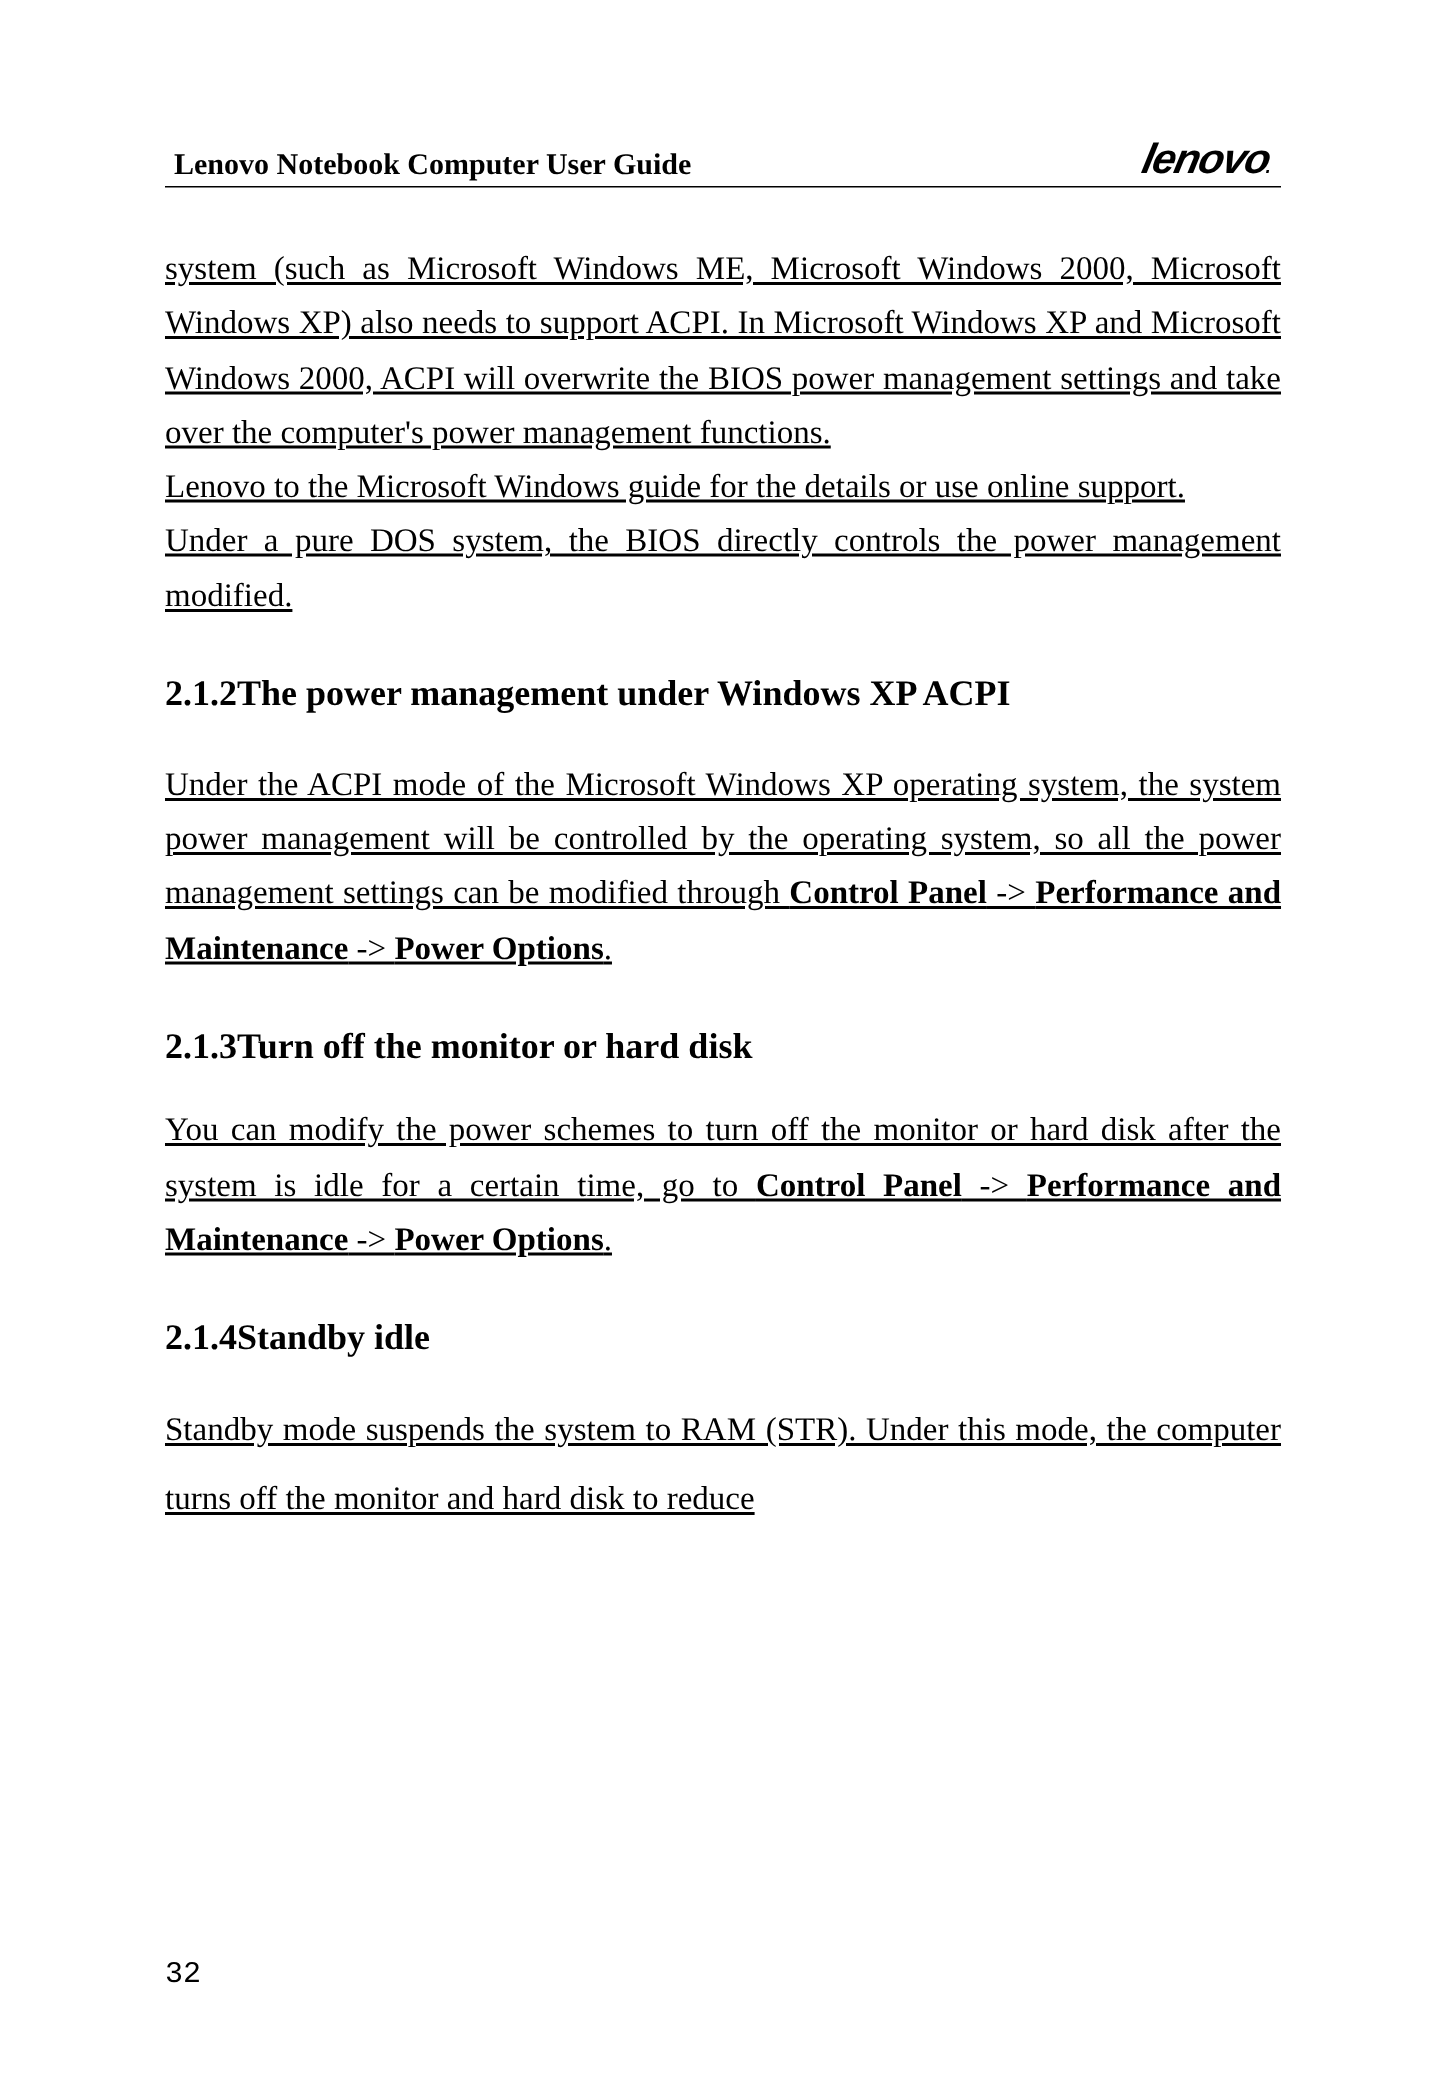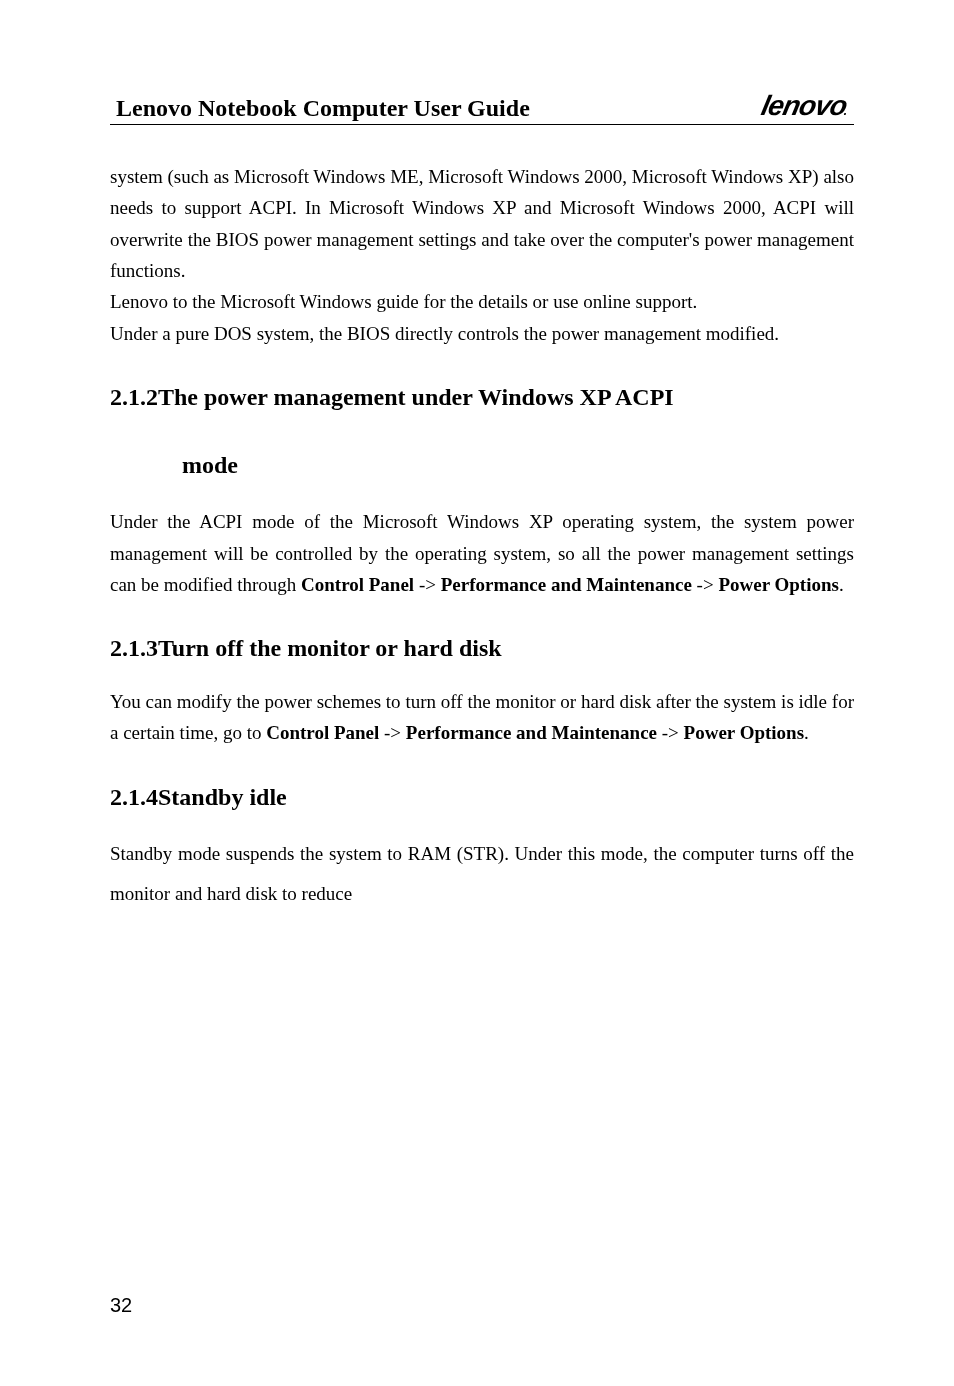--- a/index.html
+++ b/index.html
@@ -13,21 +13,21 @@
       display: flex;
       justify-content: space-between;
       align-items: flex-end;
       border-bottom: 1.5px solid #000;
       padding-bottom: 2px;
       margin-bottom: 36px;
     }
     .header-title {
       font-family: "Times New Roman", serif;
       font-weight: bold;
-      font-size: 24px;
+      font-size: 20px;
       padding-left: 6px;
     }
     .logo {
       font-style: italic;
       font-weight: 900;
       font-size: 28px;
       letter-spacing: -1px;
       font-family: Arial, Helvetica, sans-serif;
       transform: skewX(-12deg);
       padding-right: 6px;
@@ -35,24 +35,25 @@
     .logo-dot {
       font-size: 18px;
       font-style: normal;
       font-weight: 400;
       transform: none;
       display: inline-block;
       vertical-align: baseline;
       margin-left: -2px;
     }
     .para {
-      font-size: 19px;
+      font-size: 22px;
       line-height: 1.65;
       text-align: justify;
       margin-bottom: 0;
+      text-decoration: underline;
     }
     .para + .para { margin-top: 0; }
     .section-heading {
       font-weight: bold;
       font-size: 24px;
       line-height: 1.9;
       margin-top: 26px;
       margin-bottom: 18px;
       text-align: justify;
     }
@@ -63,42 +64,41 @@
     .section-heading.tight { margin-top: 26px; margin-bottom: 14px; }
     .sub-indent {
       display: block;
       margin-left: 72px;
       margin-top: 22px;
     }
     b { font-weight: bold; }
     .footer {
       position: absolute;
       left: 110px;
-      bottom: 69px;
-      font-family: Liberation Sans, sans-serif;
+      bottom: 58px;
+      font-family: Liberation Mono, monospace;
       font-size: 20px;
     }
   </style>
 </head>
 <body>
 
 <div class="header">
   <span class="header-title">Lenovo Notebook Computer User Guide</span>
   <span class="logo">
     <span>lenovo</span><span class="logo-dot">.</span>
   </span>
 </div>
 
 <p class="para">system (such as Microsoft Windows ME, Microsoft Windows 2000, Microsoft Windows XP) also needs to support ACPI. In Microsoft Windows XP and Microsoft Windows 2000, ACPI will overwrite the BIOS power management settings and take over the computer's power management functions.</p>
 <p class="para">Lenovo to the Microsoft Windows guide for the details or use online support.</p>
 <p class="para">Under a pure DOS system, the BIOS directly controls the power management modified.</p>
 
 <h3 class="section-heading">
   <span class="num">2.1.2</span><span class="wrap">The power management under Windows XP ACPI</span>
-  <span class="sub-indent">mode</span>
 </h3>
 
 <p class="para">
   <span>Under the ACPI mode of the Microsoft Windows XP operating system, the system power management will be controlled by the operating system, so all the power management settings can be modified through </span><b>Control Panel</b><span> -&gt; </span><b>Performance and Maintenance</b><span> -&gt; </span><b>Power Options</b><span>.</span>
 </p>
 
 <h3 class="section-heading tight">
   <span class="num">2.1.3</span><span class="wrap">Turn off the monitor or hard disk</span>
 </h3>
 

